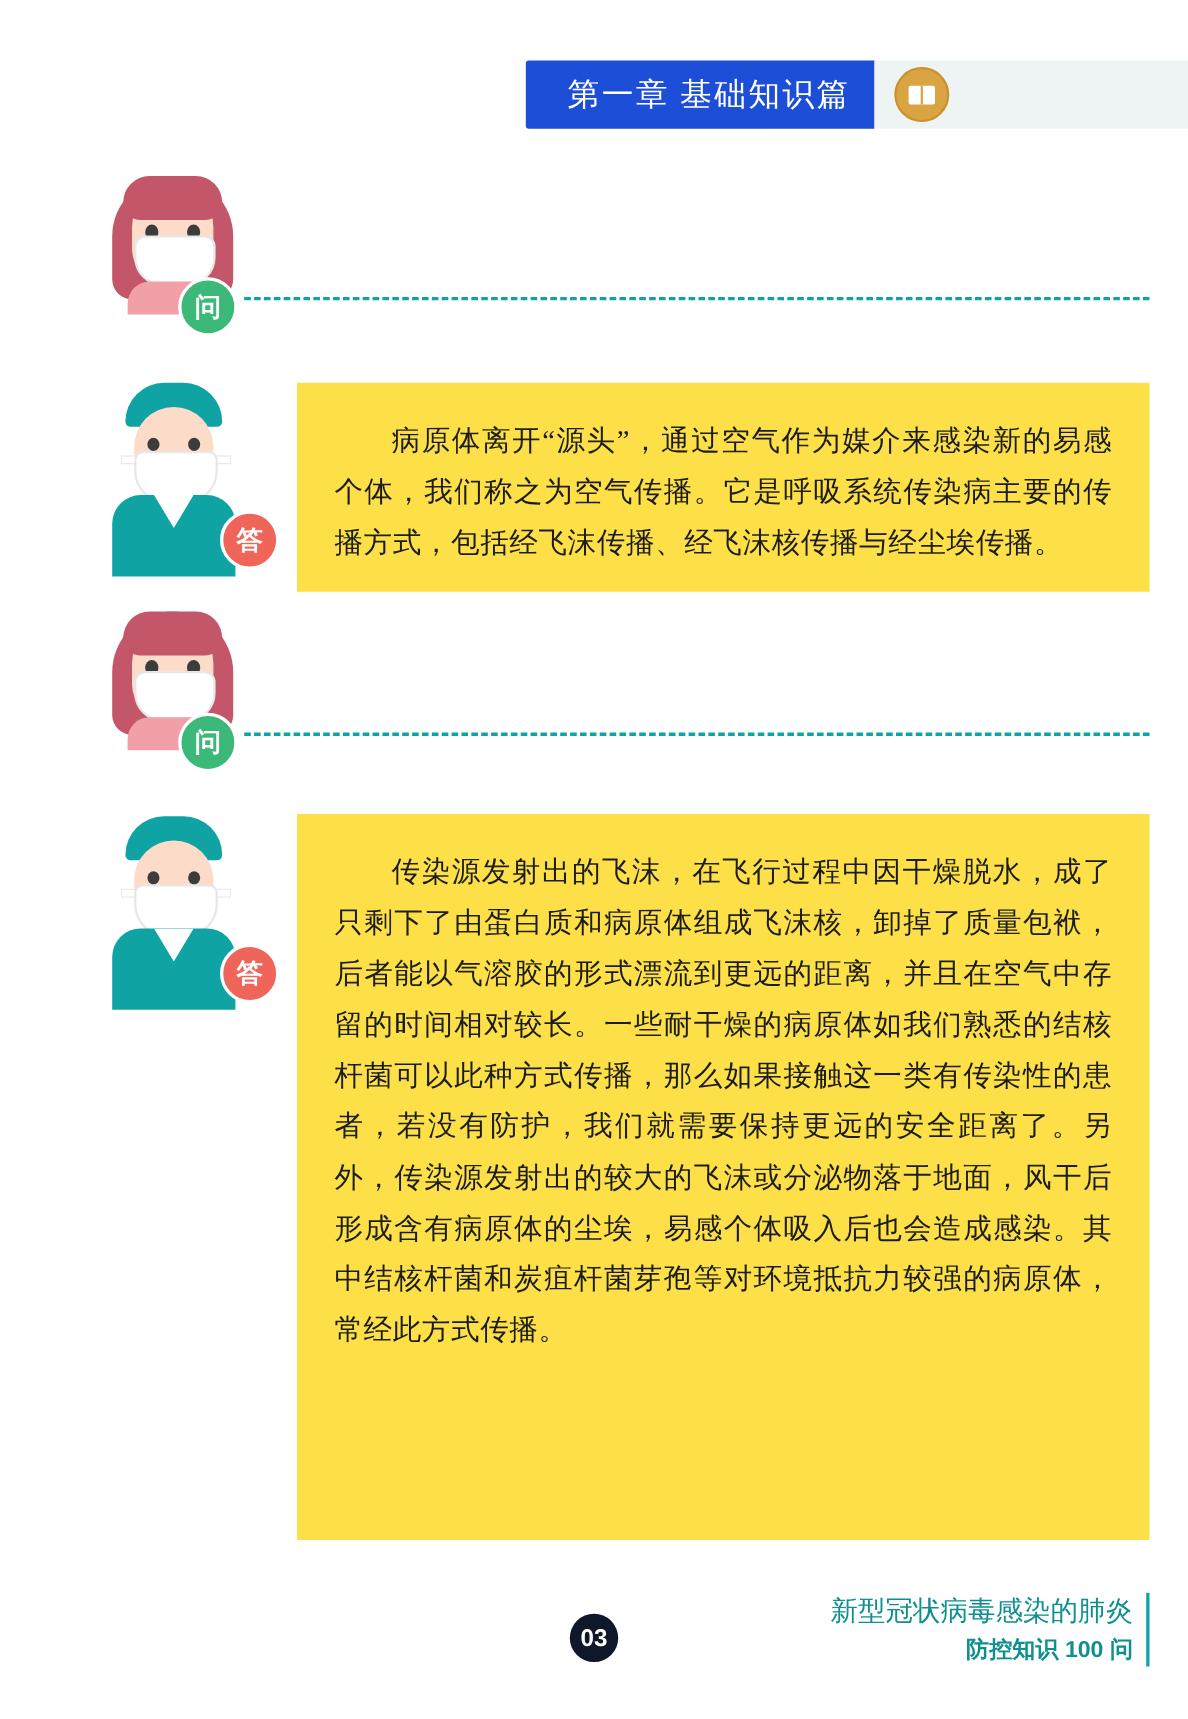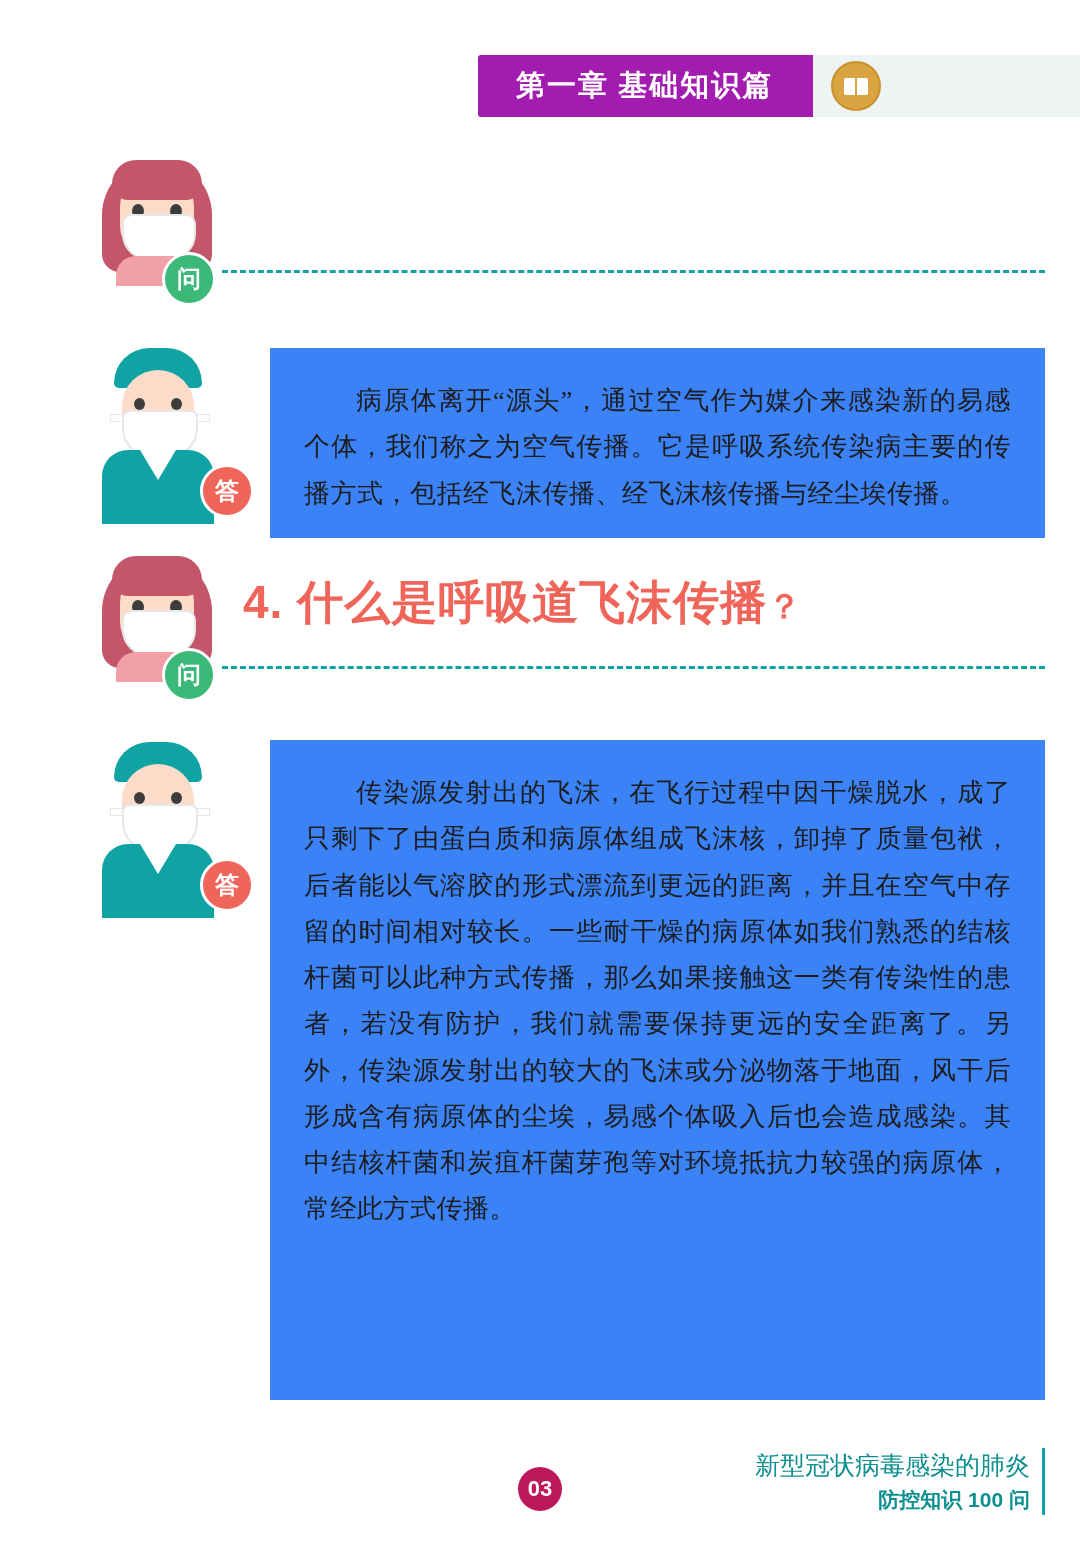--- a/index.html
+++ b/index.html
@@ -19,30 +19,30 @@
   .header {
     position: absolute;
     top: 55px;
     left: 478px;
     width: 602px;
     height: 62px;
     display: flex;
     align-items: stretch;
   }
   .header-chapter {
-    background: #a21caf;
+    background: #1d4ed8;
     color: #ffffff;
     font-family: "Liberation Serif", serif;
-    font-weight: bold;
+    font-weight: normal;
     font-size: 29px;
     letter-spacing: 2px;
     display: flex;
     align-items: center;
     justify-content: center;
-    padding: 0 40px 0 38px;
+    padding: 0 22px 0 38px;
     border-radius: 3px 0 0 3px;
   }
   .header-pub {
     flex: 1;
     background: #eef3f4;
     display: flex;
     align-items: center;
     padding-left: 18px;
     gap: 12px;
   }
@@ -226,21 +226,21 @@
     width: 36px; height: 30px;
     background: #ffffff;
     clip-path: polygon(0 0, 100% 0, 50% 100%);
   }
 
   
   .a-panel {
     position: absolute;
     left: 270px;
     right: 35px;
-    background: #3b82f6;
+    background: #fde047;
     padding: 30px 34px 16px 34px;
     box-sizing: border-box;
   }
   .a-panel p {
     margin: 0;
     text-indent: 2em;
     font-family: "Liberation Serif", serif;
     font-size: 26px;
     line-height: 1.78;
     color: #1c1c1c;
@@ -250,21 +250,21 @@
   .a-panel p + p { margin-top: 2px; }
 
   
   .page-num {
     position: absolute;
     left: 50%;
     transform: translateX(-50%);
     bottom: 52px;
     width: 44px; height: 44px;
     border-radius: 50%;
-    background: #be185d;
+    background: #0f172a;
     color: #ffffff;
     font-family: "Liberation Sans", sans-serif;
     font-size: 22px;
     font-weight: bold;
     display: flex; align-items: center; justify-content: center;
   }
   .footer-right {
     position: absolute;
     right: 35px;
     bottom: 48px;
@@ -339,24 +339,20 @@
       <div class="ag-face"></div>
       <div class="ag-fringe"></div>
       <div class="ag-eye l"></div>
       <div class="ag-eye r"></div>
       <div class="ag-blush l"></div>
       <div class="ag-blush r"></div>
       <div class="ag-mask"></div>
       <div class="ag-body"></div>
     </div>
     <div class="badge badge-q" style="left:162px; top:100px;">问</div>
-    <div class="q-title" style="left:243px;">
-      <span>4.</span>
-      <span>什么是呼吸道飞沫传播</span><span class="qmark">？</span>
-    </div>
     <div class="q-dash"></div>
   </div>
 
   <div class="avatar-doc" style="top:190px;">
     <div class="ad-cap"></div>
     <div class="ad-face"></div>
     <div class="ad-eye l"></div>
     <div class="ad-eye r"></div>
     <div class="ad-strap l"></div>
     <div class="ad-strap r"></div>

